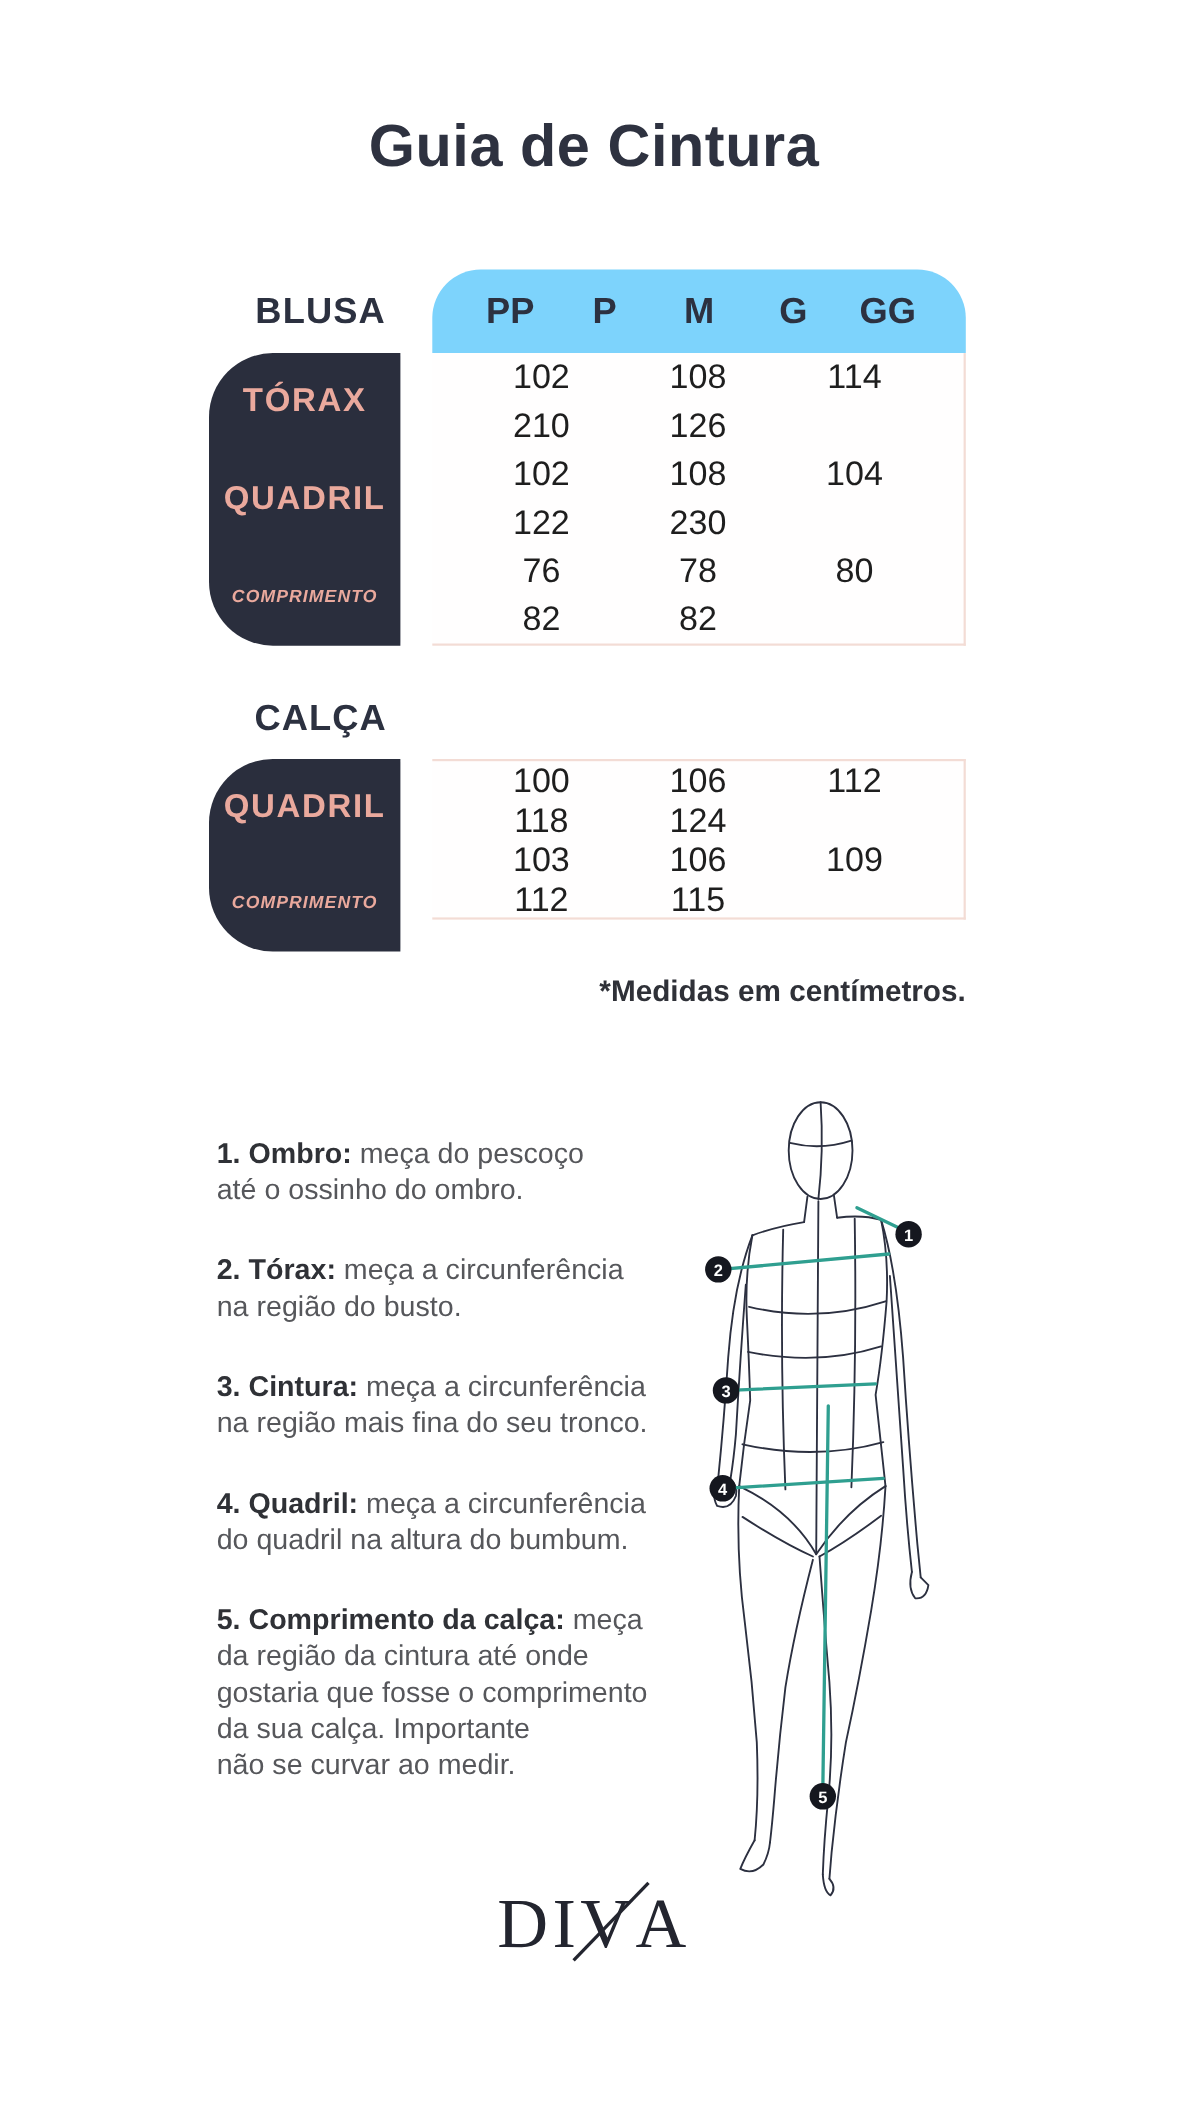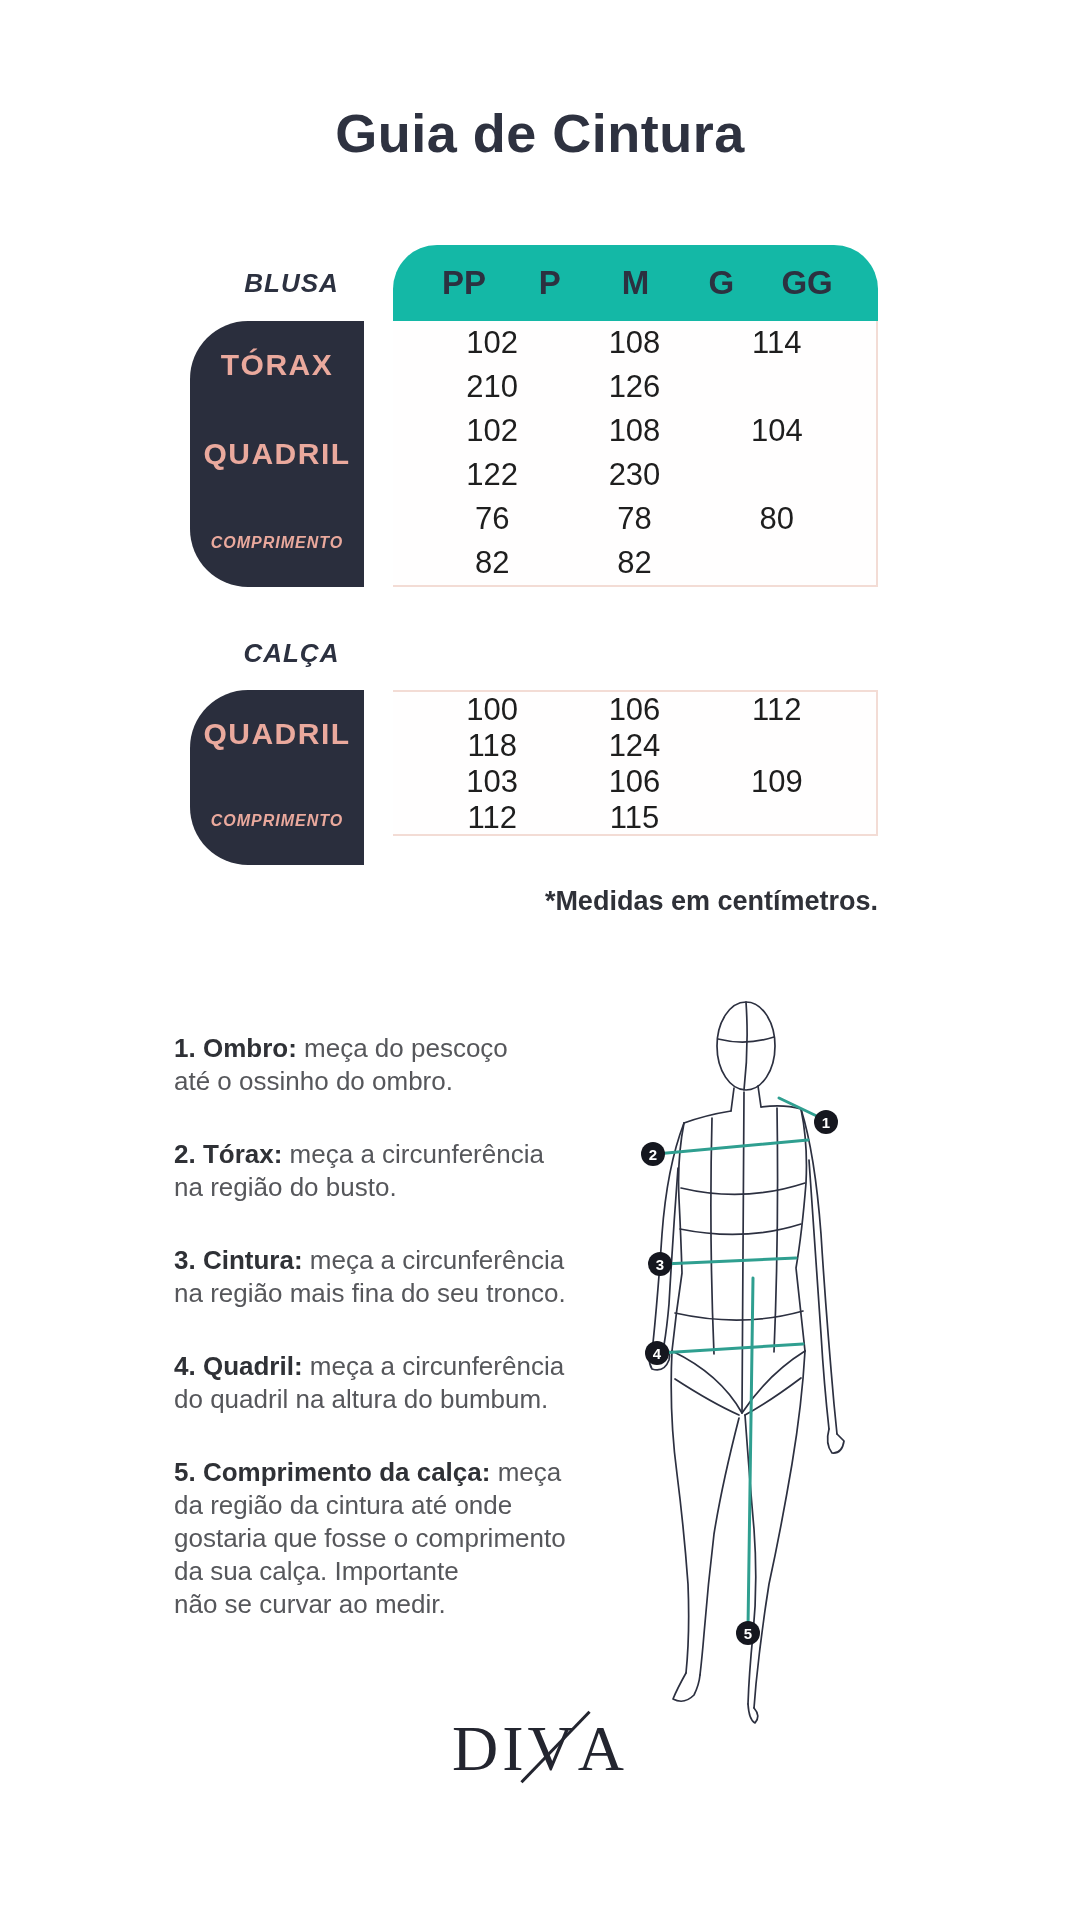--- a/index.html
+++ b/index.html
@@ -9,28 +9,28 @@
   }
 
   .title{
     position:absolute;left:0;top:102px;width:100%;text-align:center;
     font-size:54px;font-weight:600;color:#2e3240;letter-spacing:.5px;margin:0;
   }
 
   
   .tbl-label{
     position:absolute;display:flex;align-items:center;justify-content:center;
-    font-size:26px;font-weight:600;color:#2c3140;letter-spacing:1px;font-style:italic;
+    font-size:33px;font-weight:600;color:#2c3140;letter-spacing:1px;
   }
   .blusa-label{left:190px;top:245px;width:203px;height:76px;}
   .calca-label{left:190px;top:622px;width:203px;height:62px;}
 
   .pink-header{
     position:absolute;left:393px;top:245px;width:485px;height:76px;
-    background:#14b8a6;border-radius:44px 44px 0 0;
+    background:#7dd3fc;border-radius:44px 44px 0 0;
     display:grid;grid-template-columns:repeat(5,1fr);
     padding:0 28px;box-sizing:border-box;
   }
   .pink-header .cell{font-size:33px;font-weight:600;color:#2c3140;}
 
   .dark-box{
     position:absolute;left:190px;width:174px;background:#2a2e3d;
     border-radius:58px 0 0 58px;display:flex;flex-direction:column;
   }
   .blusa-dark{top:321px;height:266px;}
@@ -50,21 +50,21 @@
   .vrow{flex:1;display:grid;grid-template-columns:repeat(3,1fr);}
   .cell{display:flex;align-items:center;justify-content:center;}
   .cell.val{font-size:31px;color:#1e1e1e;font-weight:400;}
 
   .note{
     position:absolute;left:0;top:886px;width:878px;text-align:right;
     font-size:27px;font-weight:700;color:#2f3138;
   }
 
   
-  .instructions{position:absolute;left:174px;top:1032px;width:505px;}
+  .instructions{position:absolute;left:197px;top:1032px;width:505px;}
   .instr{
     margin:0 0 40px 0;font-size:26px;line-height:33px;color:#56575b;
   }
   .instr strong{color:#2f3136;font-weight:700;}
 
   
   .figure{position:absolute;left:572px;top:982px;width:300px;height:748px;}
   .figure text{
     fill:#ffffff;font-size:15px;font-weight:700;text-anchor:middle;
     font-family:"Liberation Sans", sans-serif;

